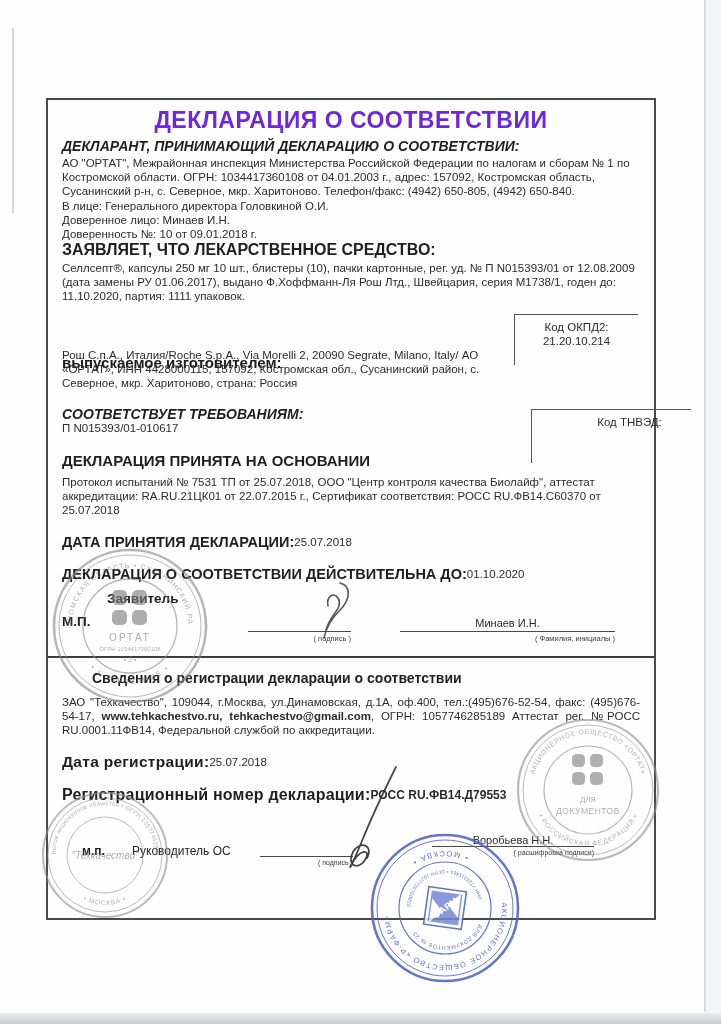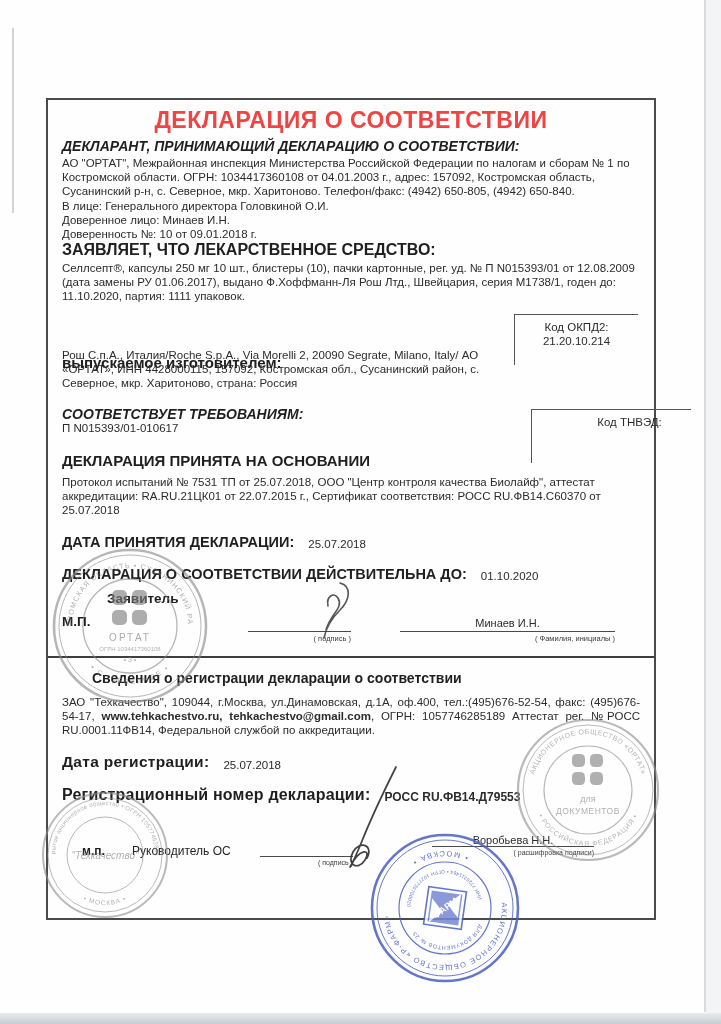--- a/index.html
+++ b/index.html
@@ -16,42 +16,42 @@
   .scan-right-line{position:absolute;left:704px;top:0;width:2px;height:1012px;background:#d9dbdd;}
   .scan-right-edge{position:absolute;left:706px;top:0;width:15px;height:1024px;background:#f3f4f5;}
   .scan-bottom{position:absolute;left:0;top:1013px;width:721px;height:11px;
     background:linear-gradient(#e9ebed,#c7ccd2);}
   
   .doc{
     position:absolute;left:46px;top:98px;width:606px;height:818px;
     border:2px solid #4a4a4a;background:transparent;z-index:2;
   }
   .abs{position:absolute;}
-  .title{width:100%;text-align:center;font-size:23px;font-weight:bold;letter-spacing:.5px;color:#ef4444;}
+  .title{width:100%;text-align:center;font-size:23px;font-weight:bold;letter-spacing:.5px;color:#6d28d9;}
   .h-sec{font-weight:bold;color:#1f1f1f;}
   .h14{font-size:14px;font-style:italic;}
   .h15{font-size:15px;}
   .h16{font-size:16px;}
   .body-txt{font-size:11.5px;line-height:14.2px;color:#2b2b2b;}
   .val{font-size:11.5px;color:#2b2b2b;}
   .code-box{border-top:1.6px solid #555;border-left:1.6px solid #555;padding-top:5px;text-align:center;}
   .code-box .lbl,.code-box .cval{font-size:11.5px;line-height:14px;color:#2b2b2b;}
   .divider{border-top:2px solid #3e3e3e;width:100%;}
   .sig-line{border-bottom:1.3px solid #4a4a4a;}
   .cap{font-size:7.5px;color:#3a3a3a;text-align:right;}
   .name-sm{font-size:11px;color:#2b2b2b;text-align:center;}
   .reg-heading{width:100%;text-align:left;font-weight:bold;font-size:14px;color:#1f1f1f;margin-left:44px;}
   .justify{text-align:justify;}
   .bold{font-weight:bold;}
   .stamp{position:absolute;pointer-events:none;z-index:4;}
   .stamp svg{display:block;}
   .gray-stamp{opacity:.62;}
   .blue-stamp{opacity:.85;}
   .sig-svg{position:absolute;z-index:5;pointer-events:none;}
-  .label-inline{display:flex;align-items:flex-end;gap:14px;}
+  .label-inline{display:flex;align-items:center;}
 </style>
 </head>
 <body>
 
 <div class="page">
 
   <div class="scan-left-line"></div>
   <div class="scan-right-edge"></div>
   <div class="scan-right-line"></div>
   <div class="scan-bottom"></div>

